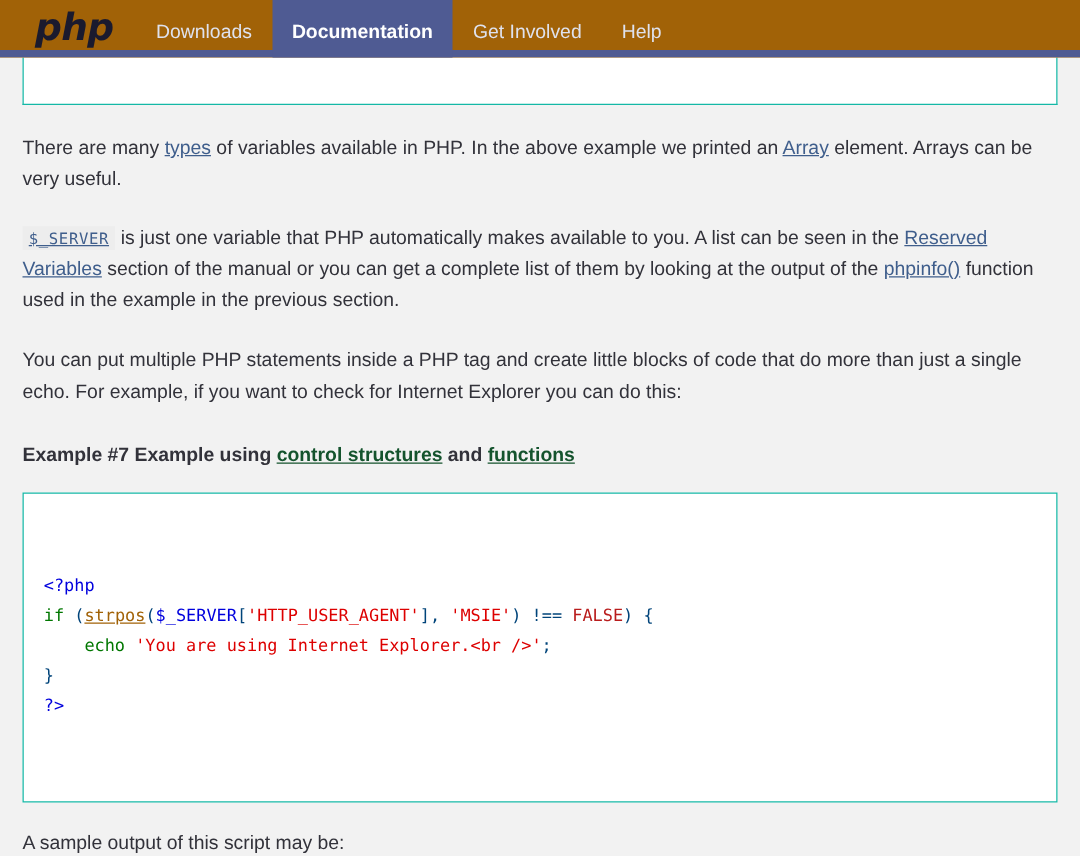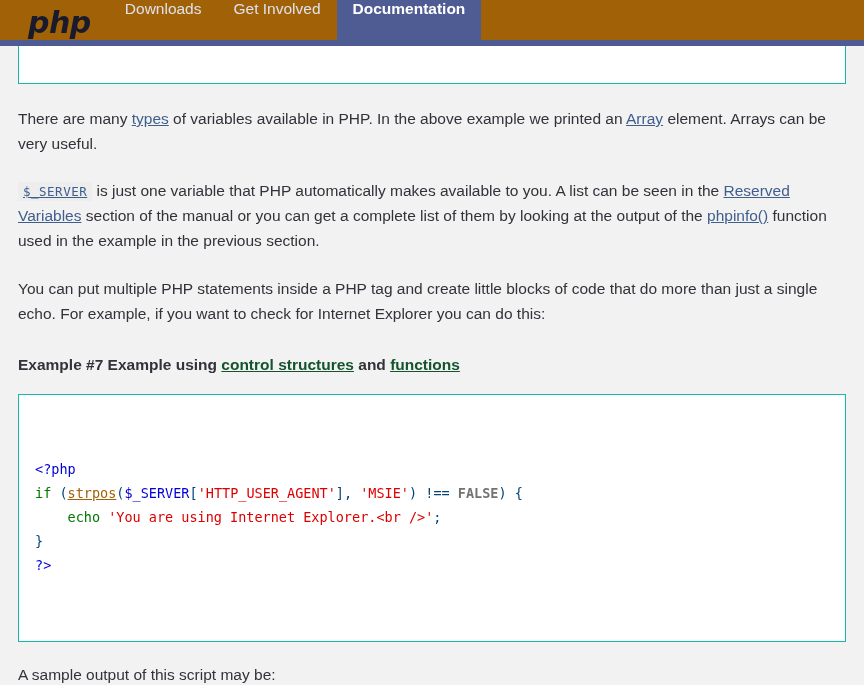--- a/index.html
+++ b/index.html
@@ -37,20 +37,21 @@
     font-weight: bold;
     font-size: 30px;
     letter-spacing: -0.5px;
     color: #1a1a2e;
     line-height: 1;
     z-index: 2;
   }
   .nav-items { display: flex; align-items: stretch; z-index: 2; }
   .nav-item {
     display: flex;
+    align-items: center;
     padding: 0 16px;
     font-size: 15.5px;
     color: #e8eaf2;
     white-space: nowrap;
     height: 52px;
   }
   .nav-item.muted { color: #dfe2ee; }
   .nav-item.active {
     background: #4f5b93;
     color: #ffffff;
@@ -118,36 +119,39 @@
     padding: 14px 16px 16px 16px;
   }
 
   
   .tok-tag  { color: #0000dd; }
   .tok-kw   { color: #007700; }
   .tok-fn   { color: #a16207; text-decoration: underline; }
   .tok-var  { color: #0000dd; }
   .tok-str  { color: #dd0000; }
   .tok-op   { color: #00447a; }
-  .tok-def  { color: #737373; font-weight: bold; }
+  .tok-def  { color: #b91c1c; }
 </style>
 </head>
 <body>
 
 <div class="navbar">
   <div class="nav-logo">php</div>
   <div class="nav-items">
     <div class="nav-item muted">
       <span>Downloads</span>
     </div>
+    <div class="nav-item active">
+      <span>Documentation</span>
+    </div>
     <div class="nav-item muted">
       <span>Get Involved</span>
     </div>
-    <div class="nav-item active">
-      <span>Documentation</span>
+    <div class="nav-item muted">
+      <span>Help</span>
     </div>
   </div>
 </div>
 
 <div class="page">
 
   <div class="codebox codebox-top">
     
   </div>
 

